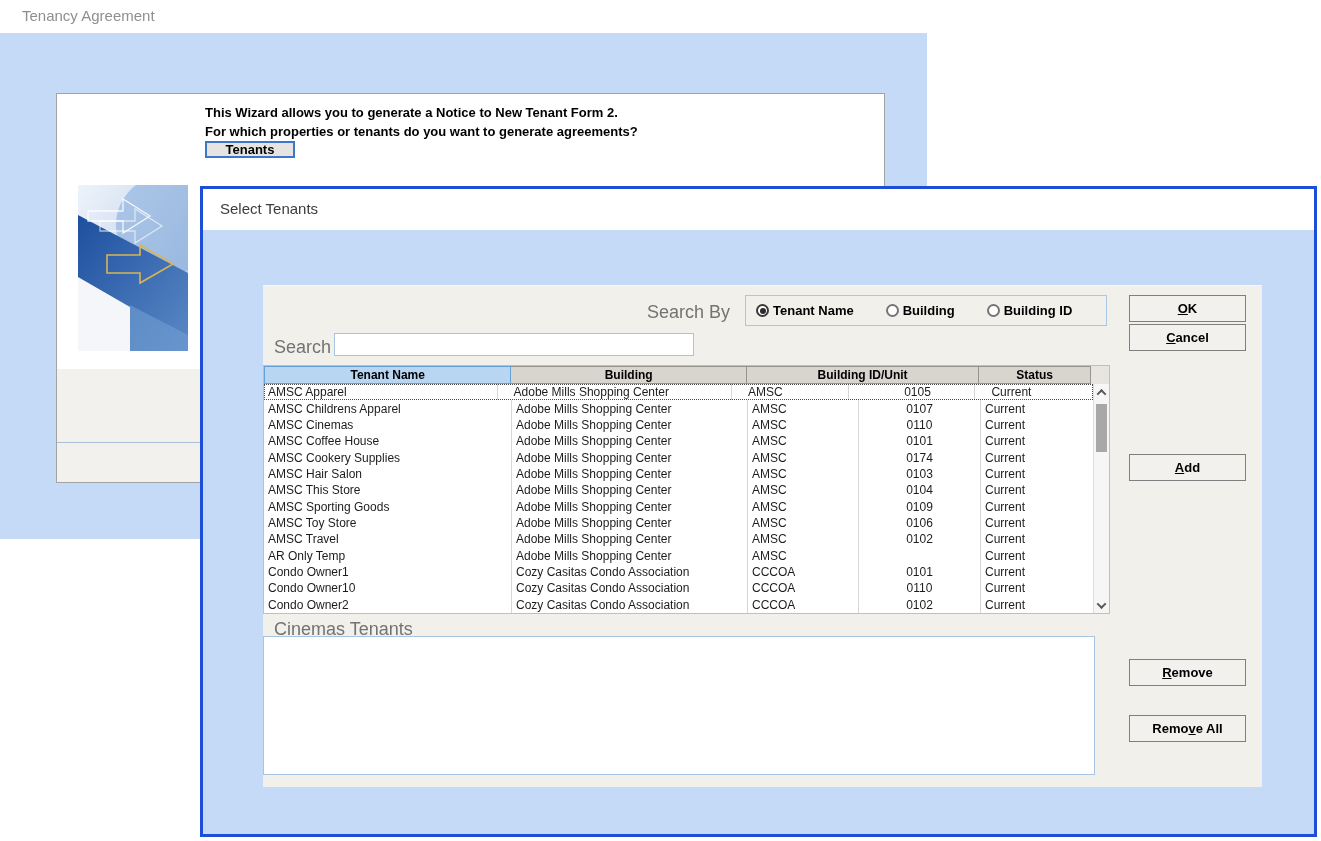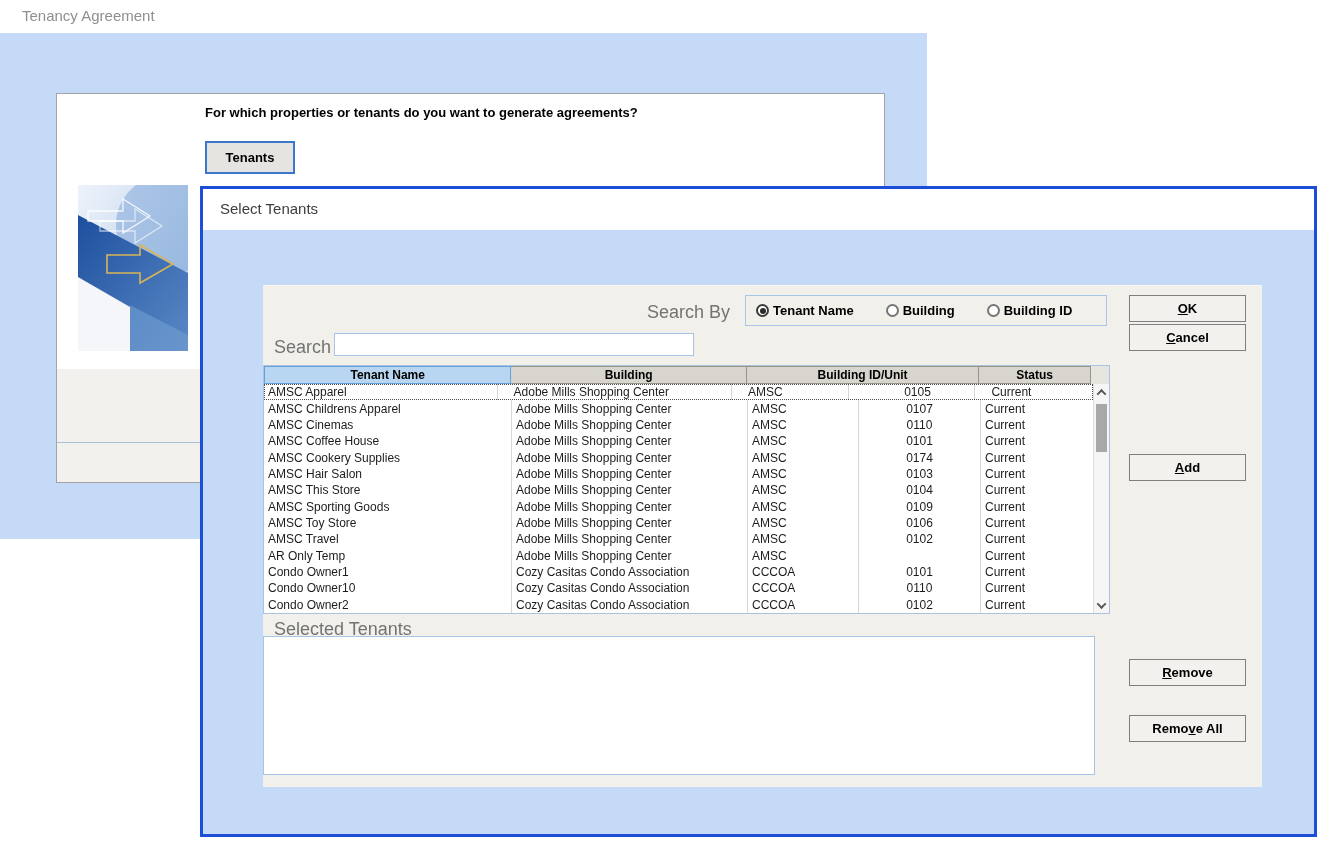--- a/index.html
+++ b/index.html
@@ -15,21 +15,21 @@
 
   
   .bg-window{position:absolute;left:0;top:33px;width:927px;height:506px;background:#c5daf6;}
 
   
   .wizard{position:absolute;left:56px;top:93px;width:829px;height:390px;background:#ffffff;border:1px solid #a3a3a3;}
   .wizard-lower{position:absolute;left:0;right:0;top:275px;bottom:0;background:#f2f1ed;}
   .wizard-divider{position:absolute;left:0;right:0;top:348px;height:1px;background:#a9bfd8;}
   .wizard-text{position:absolute;left:148px;top:9px;font-size:13px;font-weight:bold;color:#000;line-height:19px;white-space:nowrap;}
   .tenants-btn{
-    position:absolute;left:148px;top:47px;width:90px;height:33px;
+    position:absolute;left:148px;top:47px;width:90px;height:17px;
     background:#e5e4e1;border:2px solid #3b78cc;
     font-family:inherit;font-size:13px;font-weight:bold;color:#000;
     display:flex;align-items:center;justify-content:center;padding:0;
   }
   .wizard-img{position:absolute;left:21px;top:91px;width:110px;height:166px;display:block;}
 
   
   .dialog{position:absolute;left:200px;top:186px;width:1117px;height:651px;background:#c5daf6;border:3px solid #1d4ed8;}
   .titlebar{position:absolute;left:0;top:0;right:0;height:41px;background:#ffffff;}
   .dlg-title{position:absolute;left:17px;top:11px;font-size:15px;color:#3d3d3d;}
@@ -98,20 +98,21 @@
 <body>
 
 <div class="page-title">Tenancy Agreement</div>
 
 <div class="bg-window"></div>
 
 <div class="wizard">
   <div class="wizard-lower"></div>
   <div class="wizard-divider"></div>
   <div class="wizard-text">
+    <div>This Wizard allows you to generate a Notice to New Tenant Form 2.</div>
     <div>For which properties or tenants do you want to generate agreements?</div>
   </div>
   <button class="tenants-btn">Tenants</button>
   <svg class="wizard-img" viewBox="0 0 110 166" xmlns="http://www.w3.org/2000/svg">
     <defs>
       <linearGradient id="gLight" x1="0" y1="0" x2="1" y2="1">
         <stop offset="0" stop-color="#eef3fa"></stop>
           <stop offset="1" stop-color="#a9c3e6"></stop>
       </linearGradient>
       <linearGradient id="gNavy" x1="0" y1="0" x2="1" y2="1">
@@ -278,20 +279,20 @@
           <div class="thumb"></div>
           <div class="scroll-btn">
               <span class="chev down"></span>
             </div>
         </div>
       </div>
     </div>
 
     <button class="btn btn-add"><u>A</u>dd</button>
 
-    <div class="lbl selected-label">Selected Tenants</div>
+    <div class="lbl selected-label">Cinemas Tenants</div>
     <div class="listbox"></div>
 
     <button class="btn btn-remove"><u>R</u>emove</button>
     <button class="btn btn-removeall">Remo<u>v</u>e All</button>
 
   </div>
 </div>
 
 </body></html>

